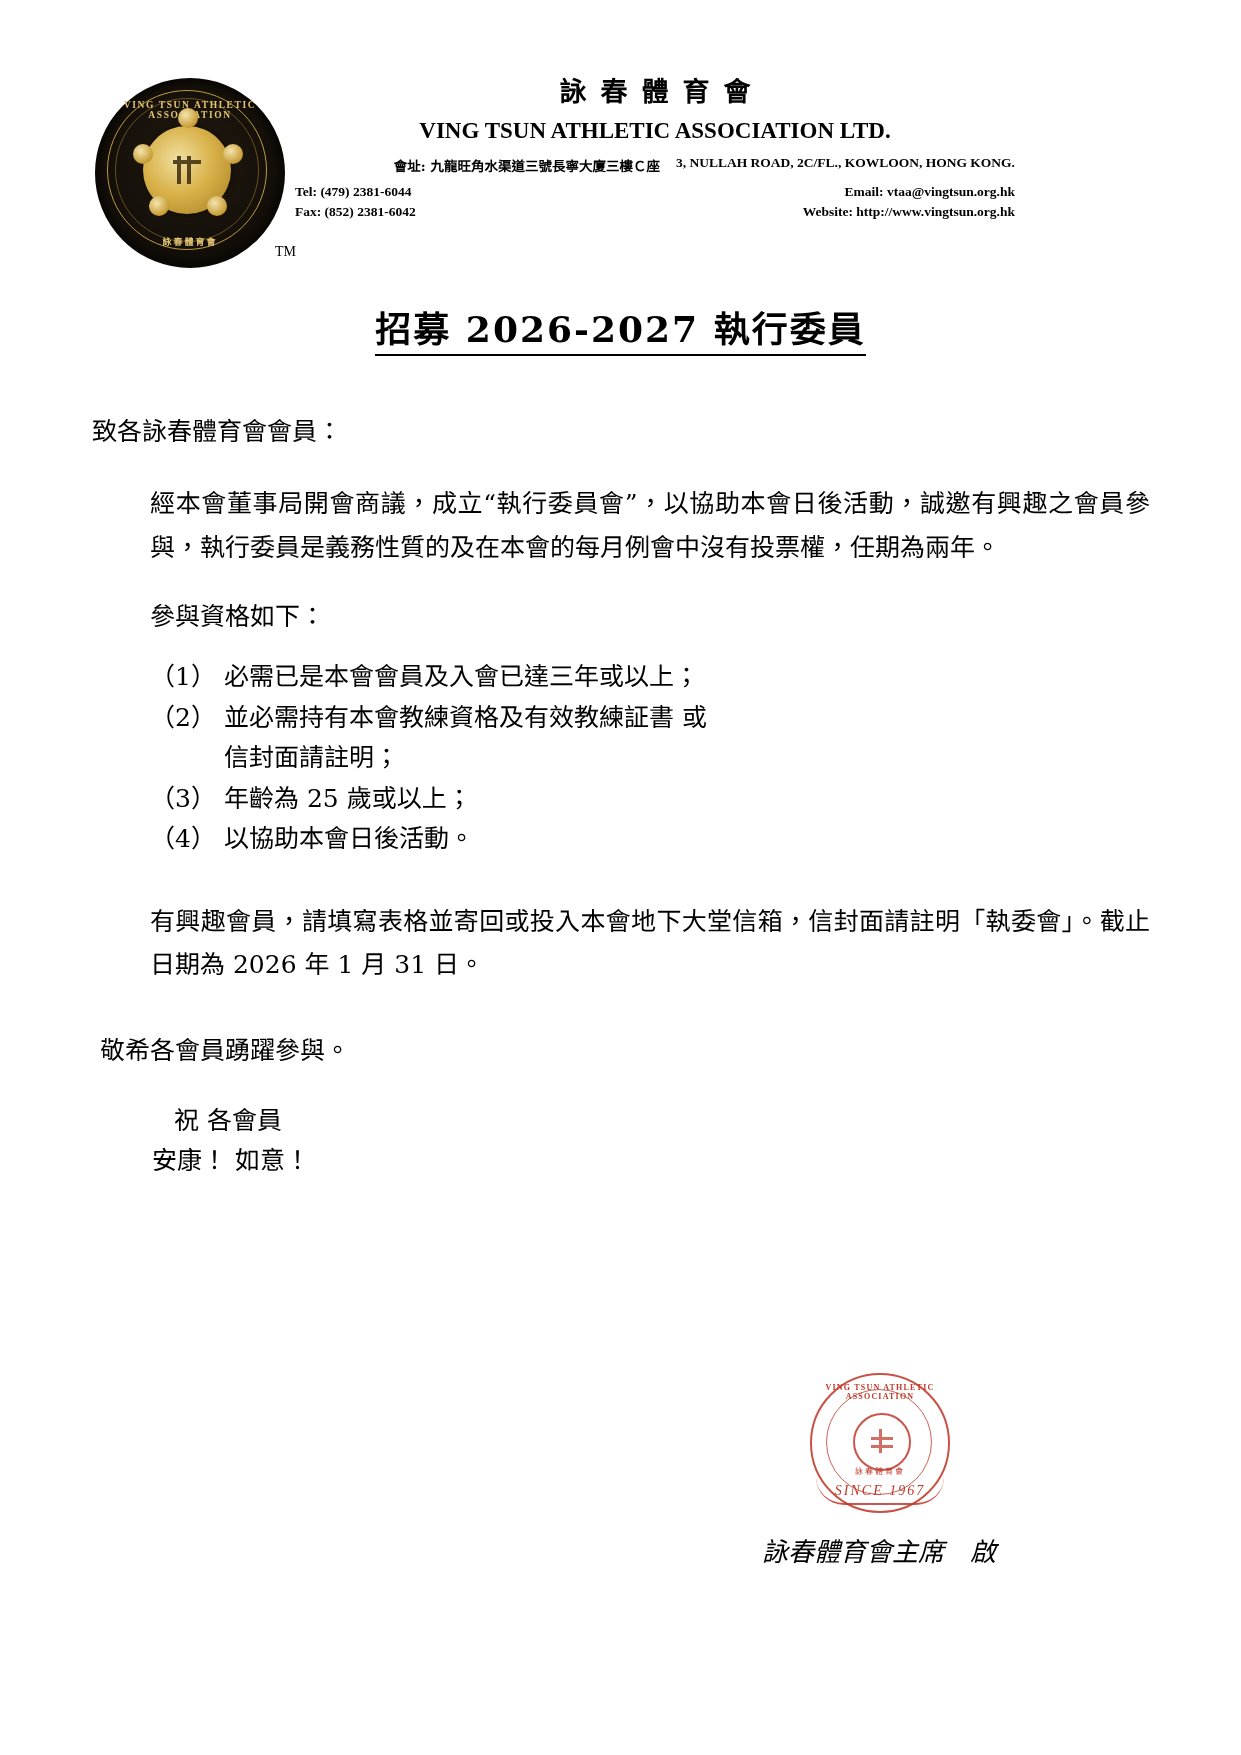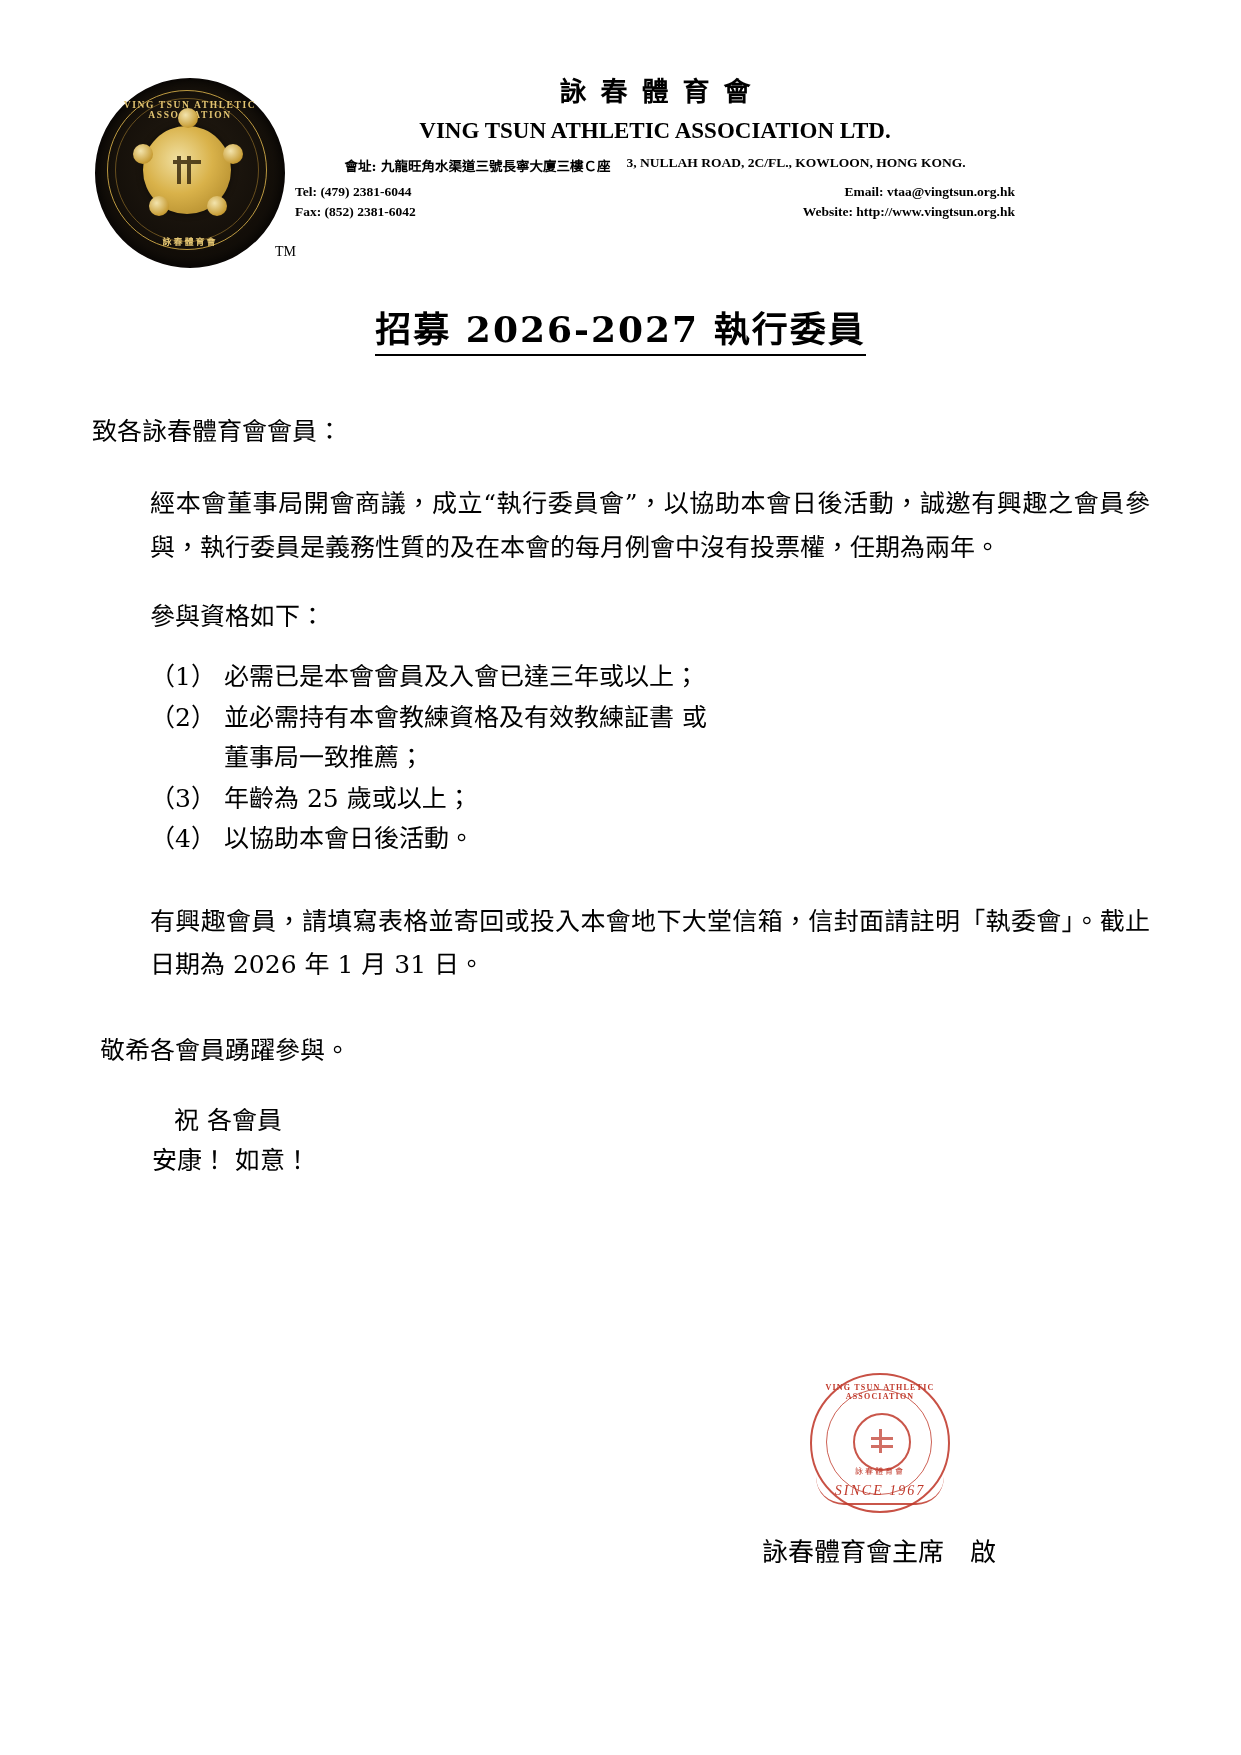--- a/index.html
+++ b/index.html
@@ -114,21 +114,21 @@
     font-size: 23px;
     font-weight: bold;
     margin-top: 9px;
     font-family: "Liberation Serif", serif;
   }
   .addr-row {
     margin-top: 11px;
     font-size: 13.5px;
     font-weight: bold;
     display: flex;
-    justify-content: center;
+    justify-content: flex-end;
     gap: 16px;
     font-family: "DejaVu Serif", serif;
   }
   .addr-cn { white-space: nowrap; }
   .addr-en { white-space: nowrap; font-family: "Liberation Serif", serif; }
   .contact-row {
     margin-top: 7px;
     display: flex;
     justify-content: space-between;
     font-size: 13.5px;
@@ -281,20 +281,21 @@
   }
 
   
   .signature {
     position: absolute;
     left: 762px;
     top: 1530px;
     font-family: "DejaVu Serif", serif;
     font-size: 26px;
     line-height: 1.75;
+    font-style: italic;
   }
 </style>
 </head>
 <body>
 
 <div class="letterhead">
 
   <div class="logo-wrap">
     <div class="logo-outer"></div>
     <div class="logo-ring"></div>
@@ -345,21 +346,21 @@
 
   <div class="list">
     <div class="list-item">
       <span class="list-num">（1）</span>
       <span class="list-text">必需已是本會會員及入會已達三年或以上；</span>
     </div>
     <div class="list-item">
       <span class="list-num">（2）</span>
       <span class="list-text">並必需持有本會教練資格及有效教練証書 或</span>
     </div>
-    <div class="list-sub">董事局一致推薦；</div>
+    <div class="list-sub">信封面請註明；</div>
     <div class="list-item">
       <span class="list-num">（3）</span>
       <span class="list-text">年齡為 25 歲或以上；</span>
     </div>
     <div class="list-item">
       <span class="list-num">（4）</span>
       <span class="list-text">以協助本會日後活動。</span>
     </div>
   </div>
 

